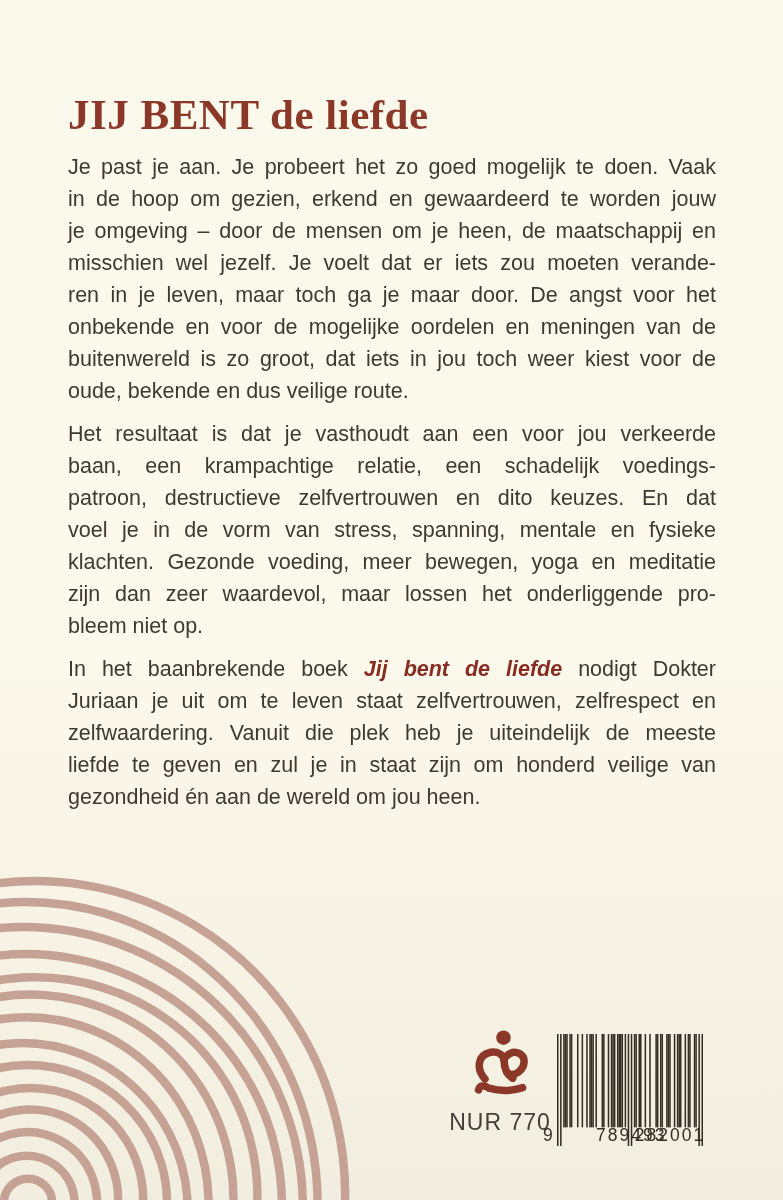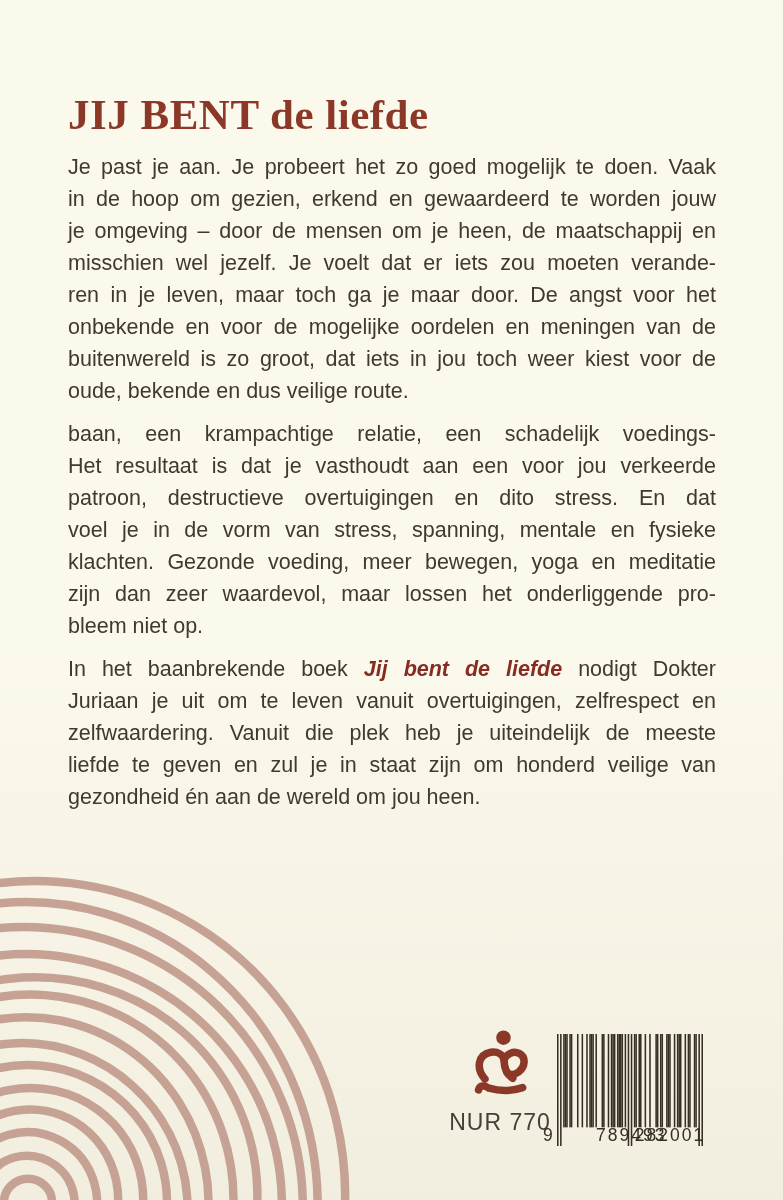--- a/index.html
+++ b/index.html
@@ -73,31 +73,31 @@
         <div class="line">Je past je aan. Je probeert het zo goed mogelijk te doen. Vaak</div>
         <div class="line">in de hoop om gezien, erkend en gewaardeerd te worden jouw</div>
         <div class="line">je omgeving – door de mensen om je heen, de maatschappij en</div>
         <div class="line">misschien wel jezelf. Je voelt dat er iets zou moeten verande-</div>
         <div class="line">ren in je leven, maar toch ga je maar door. De angst voor het</div>
         <div class="line">onbekende en voor de mogelijke oordelen en meningen van de</div>
         <div class="line">buitenwereld is zo groot, dat iets in jou toch weer kiest voor de</div>
         <div class="line last">oude, bekende en dus veilige route.</div>
       </div>
       <div class="para">
+        <div class="line">Het resultaat is dat je vasthoudt aan een voor jou verkeerde</div>
         <div class="line">baan, een krampachtige relatie, een schadelijk voedings-</div>
-        <div class="line">Het resultaat is dat je vasthoudt aan een voor jou verkeerde</div>
-        <div class="line">patroon, destructieve overtuigingen en dito stress. En dat</div>
+        <div class="line">patroon, destructieve zelfvertrouwen en dito keuzes. En dat</div>
         <div class="line">voel je in de vorm van stress, spanning, mentale en fysieke</div>
         <div class="line">klachten. Gezonde voeding, meer bewegen, yoga en meditatie</div>
         <div class="line">zijn dan zeer waardevol, maar lossen het onderliggende pro-</div>
         <div class="line last">bleem niet op.</div>
       </div>
       <div class="para">
         <div class="line"><span>In het baanbrekende boek </span><span class="em">Jij bent de liefde</span><span> nodigt Dokter</span></div>
-        <div class="line">Juriaan je uit om te leven vanuit overtuigingen, zelfrespect en</div>
+        <div class="line">Juriaan je uit om te leven staat zelfvertrouwen, zelfrespect en</div>
         <div class="line">zelfwaardering. Vanuit die plek heb je uiteindelijk de meeste</div>
         <div class="line">liefde te geven en zul je in staat zijn om honderd veilige van</div>
         <div class="line last">gezondheid én aan de wereld om jou heen.</div>
       </div>
     </div>
 
   <svg class="rings" viewBox="0 0 362 355" xmlns="http://www.w3.org/2000/svg">
     <g>
         <ellipse cx="28" cy="357" rx="24" ry="23.16" transform="rotate(0 28 357)"></ellipse>
         <ellipse cx="28" cy="357" rx="47" ry="45.824999999999996" transform="rotate(37 28 357)"></ellipse>

